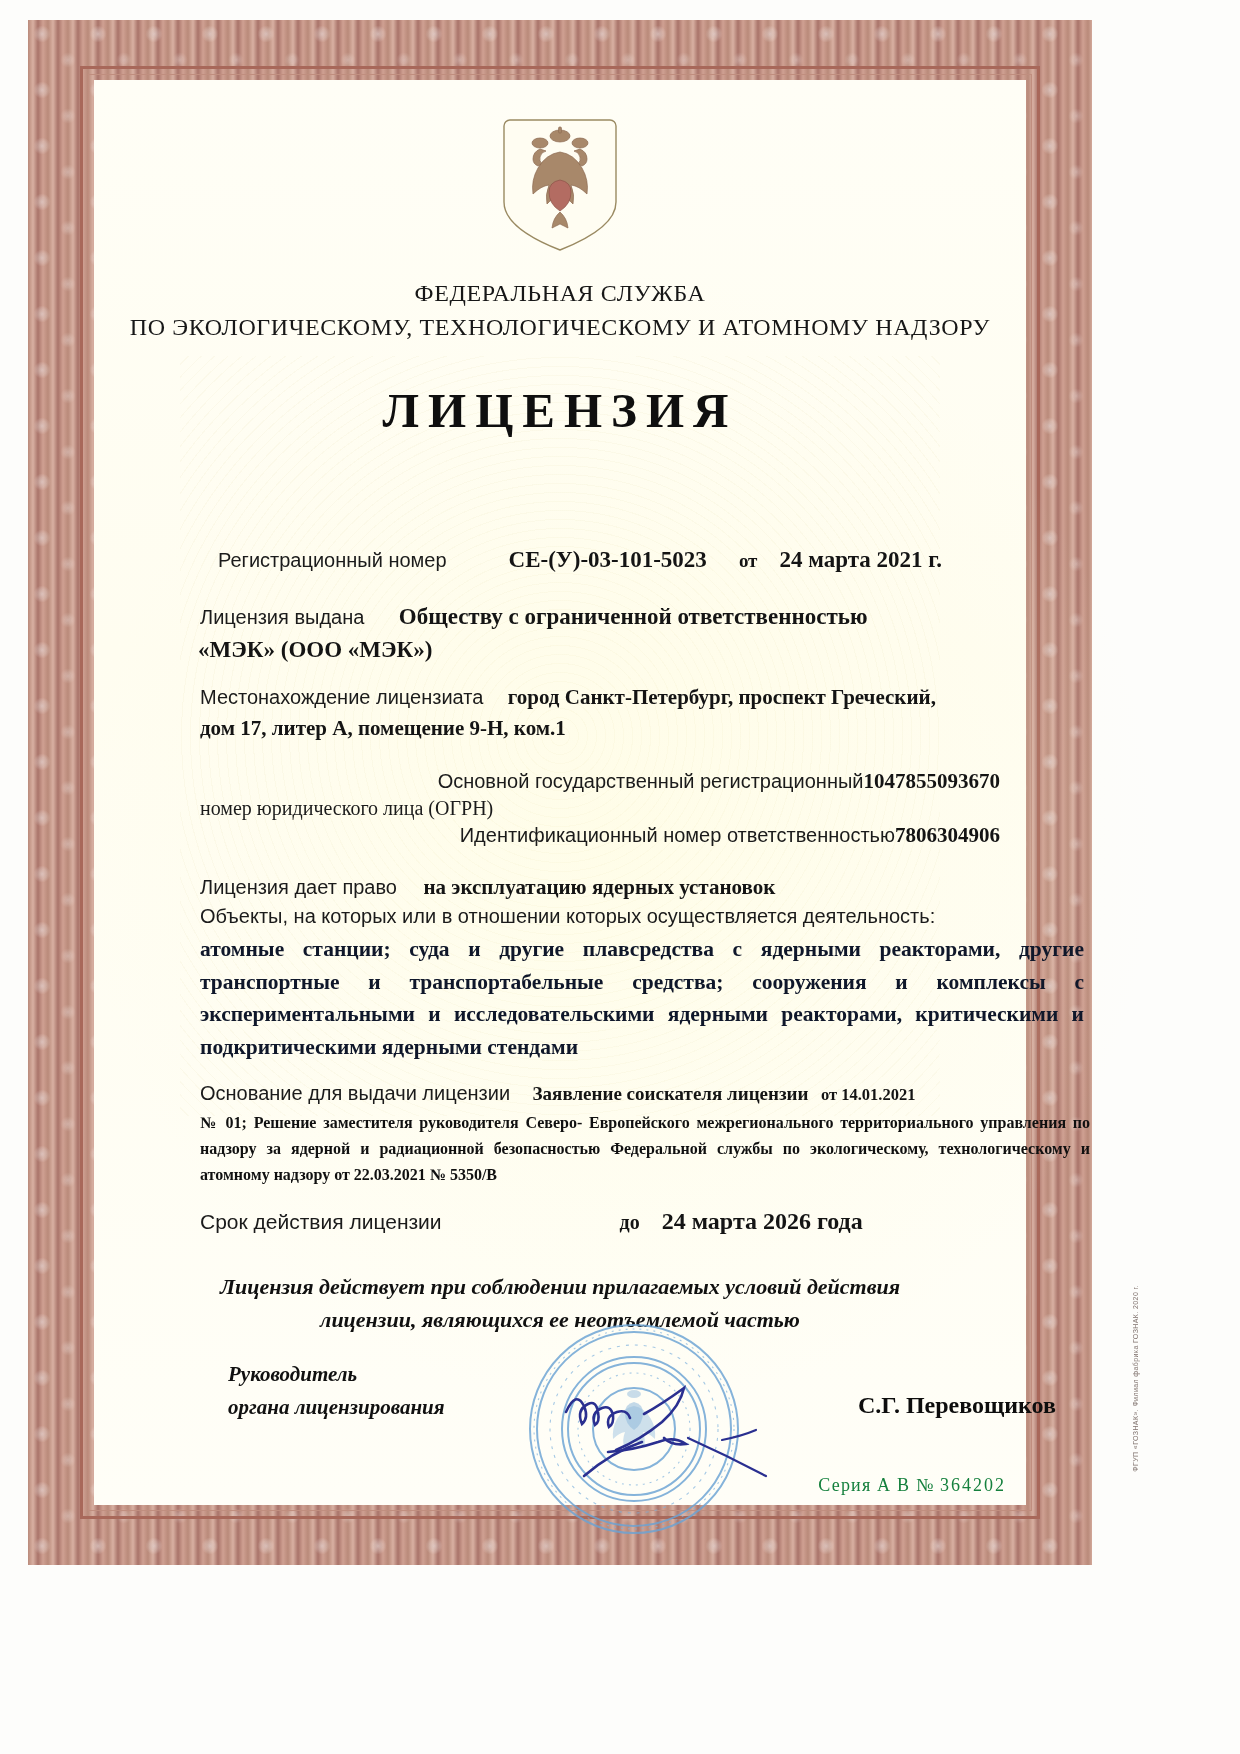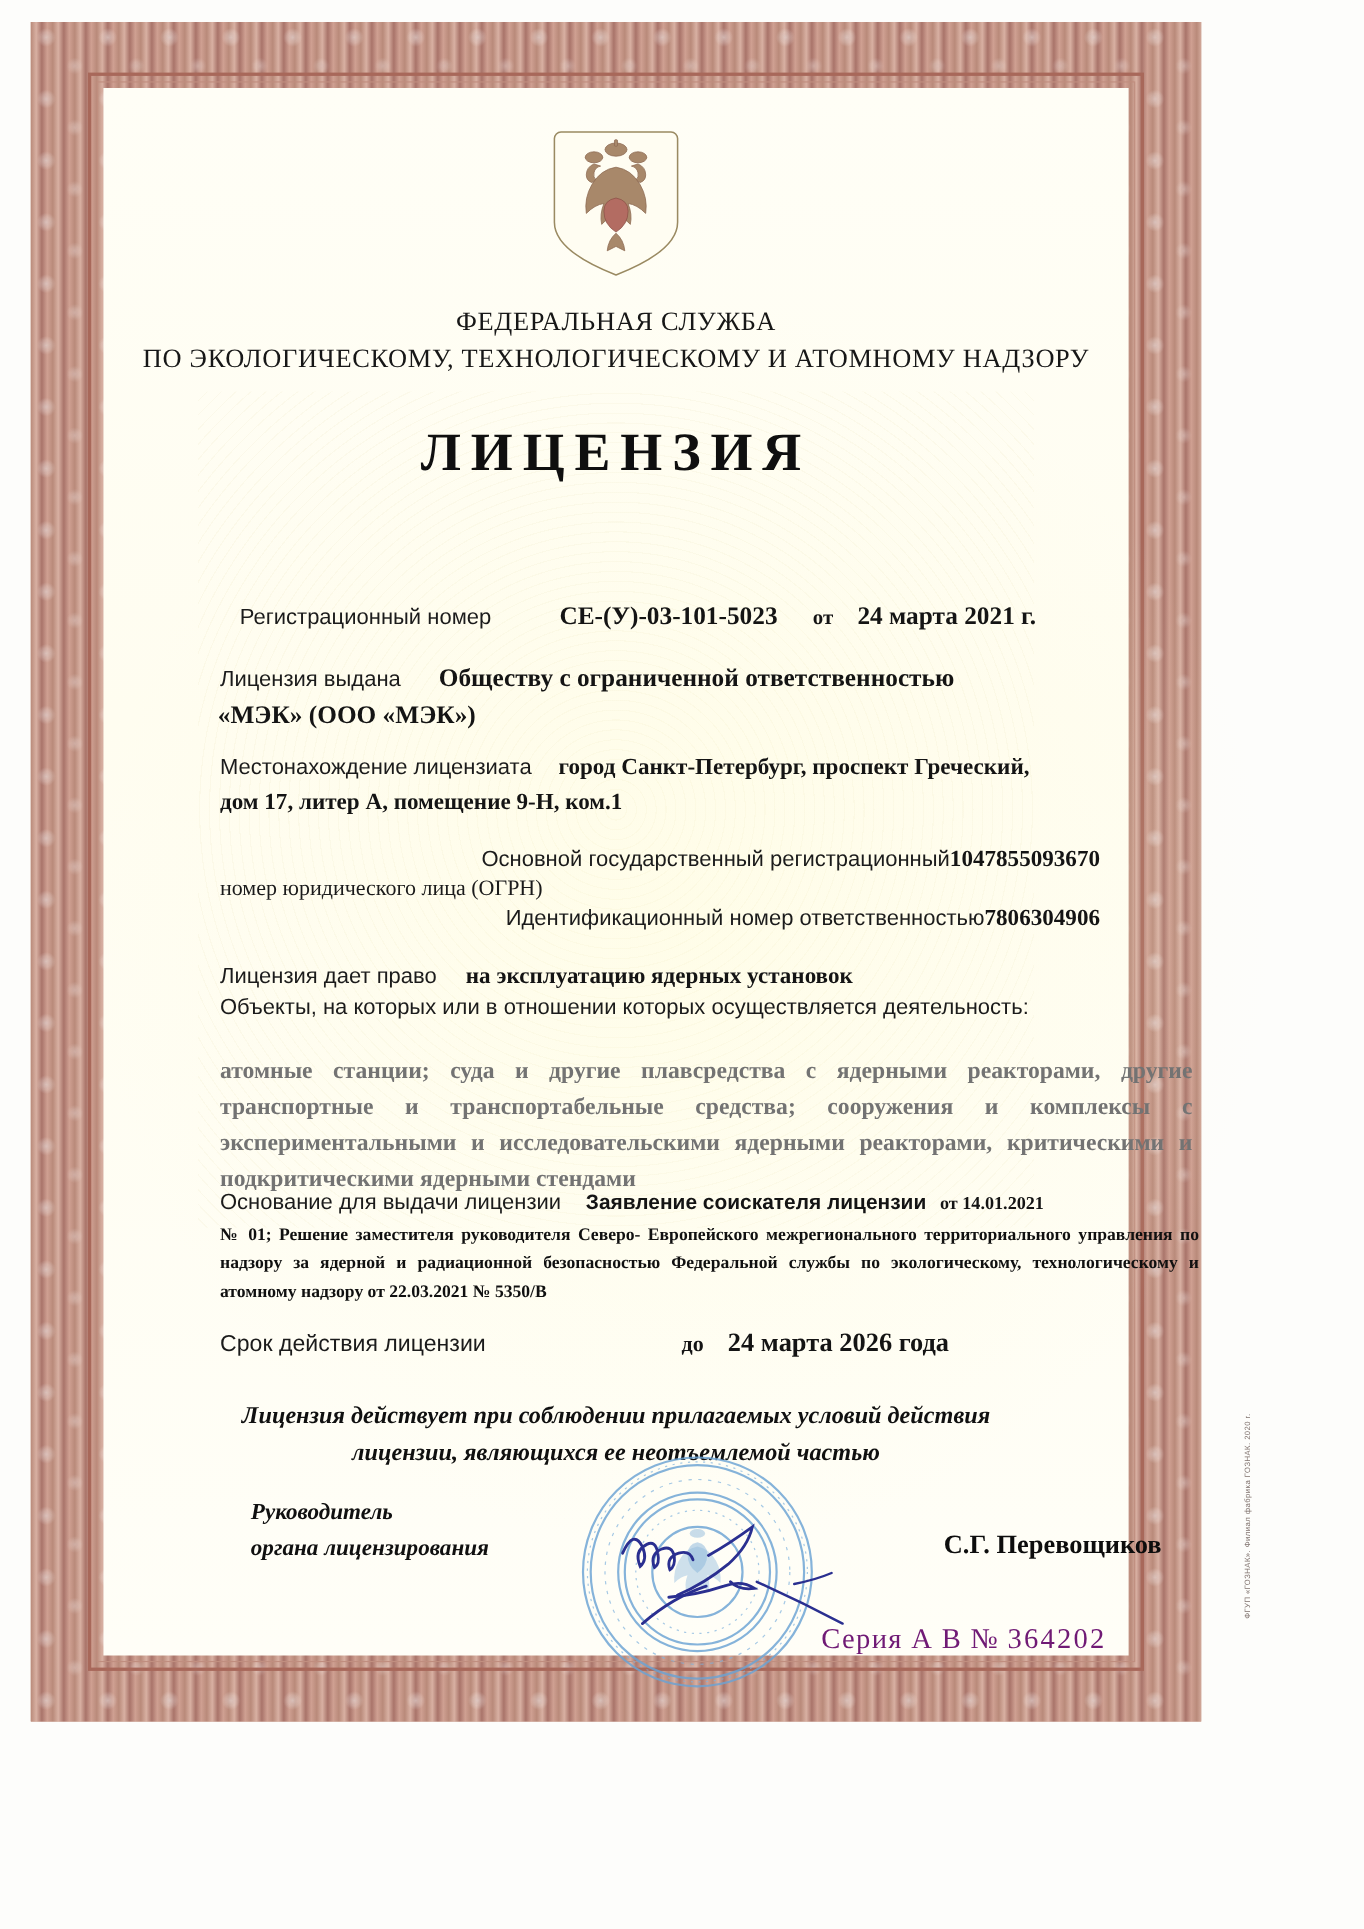--- a/index.html
+++ b/index.html
@@ -283,40 +283,40 @@
   .objects-lbl {
     left: 172px;
     top: 885px;
     width: 900px;
     font-family: "Liberation Sans", sans-serif;
     font-size: 20px;
     color: #1b1b1b;
   }
   .objects-text {
     left: 172px;
-    top: 937px;
+    top: 913px;
     width: 884px;
     font-family: "Liberation Serif", serif;
     font-weight: 700;
     font-size: 21.5px;
     line-height: 1.52;
     text-align: justify;
     text-align-last: left;
-    color: #737373;
+    color: #0f172a;
   }
 
   
   .basis-row {
     left: 172px;
     top: 1062px;
     width: 900px;
   }
   .basis-row .lbl { font-size: 20px; }
   .basis-row .basis-head-val {
-    font-family: Liberation Sans, sans-serif;
+    font-family: Liberation Serif, serif;
     font-weight: 700;
     font-size: 19px;
     margin-left: 18px;
   }
   .basis-row .basis-head-date {
     font-family: "Liberation Serif", serif;
     font-weight: 700;
     font-size: 16.5px;
     margin-left: 8px;
   }
@@ -413,23 +413,23 @@
     z-index: 6;
   }
 
   
   .serial {
     left: 0;
     right: 86px;
     top: 1455px;
     text-align: right;
     font-family: "Liberation Serif", serif;
-    font-size: 26px;
+    font-size: 18px;
     letter-spacing: 1.2px;
-    color: #701a75;
+    color: #15803d;
   }
   .serial .serial-num {
     font-family: "Liberation Serif", serif;
     letter-spacing: 2px;
   }
 
   
   .side-micro {
     position: absolute;
     right: 108px;

